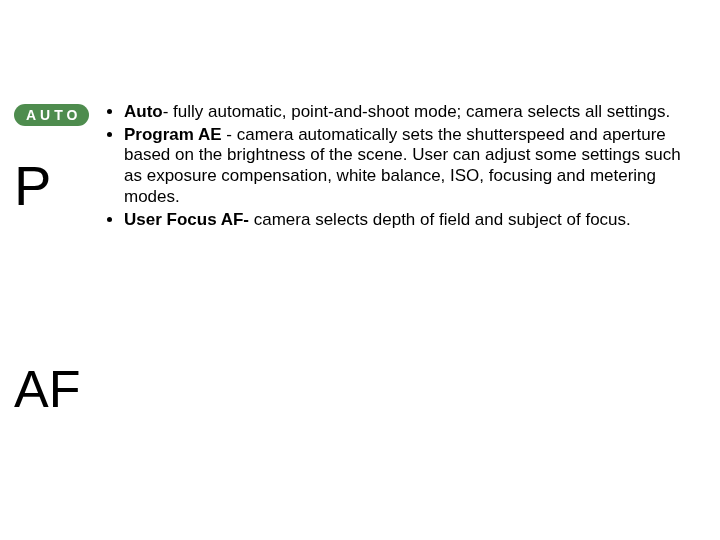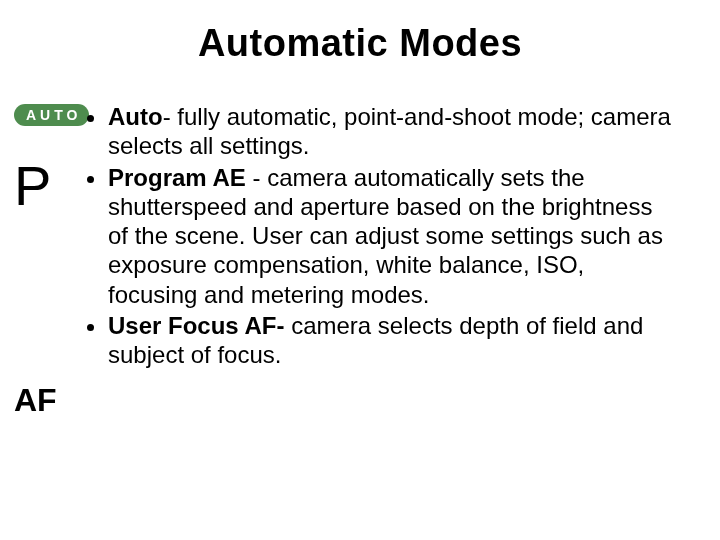--- a/index.html
+++ b/index.html
@@ -50,53 +50,52 @@
     left: 14px;
     top: 158px;
     font-size: 56px;
     font-weight: 400;
     line-height: 1;
     font-family: Arial, Helvetica, sans-serif;
   }
   .af-label {
     position: absolute;
     left: 14px;
-    top: 384px;
-    font-size: 32px;
-    font-weight: 700;
+    top: 363px;
+    font-size: 52px;
+    font-weight: 400;
     line-height: 1;
     font-family: Arial, Helvetica, sans-serif;
   }
   .content {
     position: absolute;
-    left: 86px;
+    left: 102px;
     top: 102px;
     width: 588px;
-    font-size: 24px;
+    font-size: 17px;
     line-height: 1.22;
   }
   .content ul {
     margin: 0;
     padding: 0 0 0 22px;
     list-style: disc;
   }
   .content li {
     margin: 0 0 2px 0;
     padding: 0;
   }
   .bold {
     font-weight: 700;
   }
 </style>
 </head>
 <body>
 
 <div class="slide">
 
-  <div class="title">Automatic Modes</div>
 
   <div class="icons">
     <span class="auto-pill">AUTO</span>
   </div>
   <div class="p-label">P</div>
   <div class="af-label">AF</div>
 
   <div class="content">
     <ul>
       <li>

